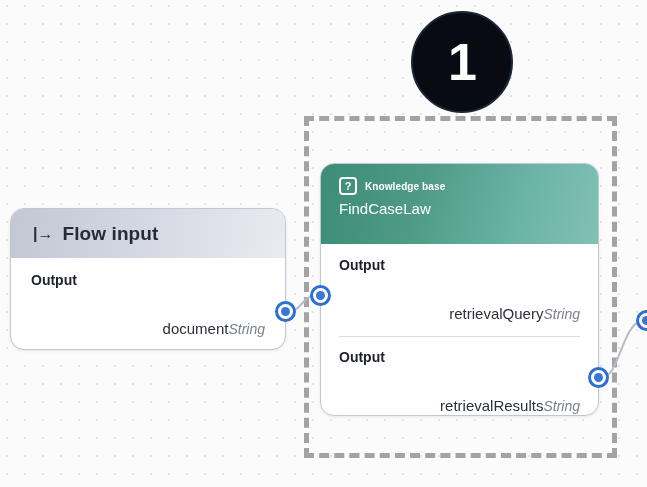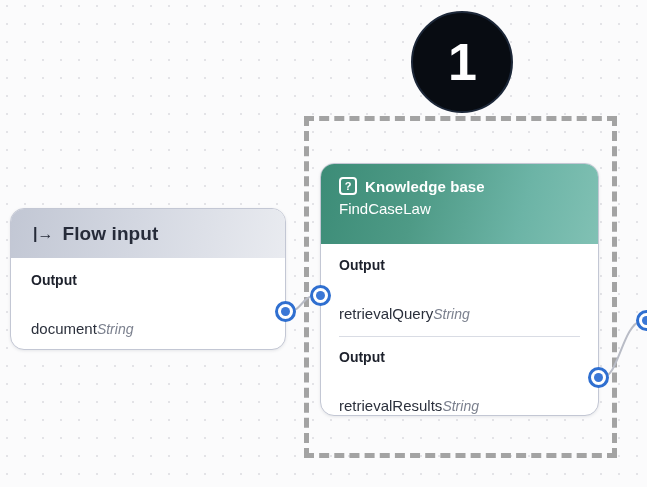--- a/index.html
+++ b/index.html
@@ -133,21 +133,21 @@
     flex: 0 0 auto;
   }
   .kb-icon span {
     color: #ffffff;
     font-size: 11px;
     font-weight: bold;
     line-height: 1;
   }
   .kb-title {
     color: #ffffff;
-    font-size: 15px;
+    font-size: 10px;
     font-weight: bold;
     letter-spacing: 0.1px;
   }
   .kb-subtitle {
     color: #ffffff;
     font-size: 15px;
     font-weight: normal;
     margin-top: 5px;
   }
   #node-knowledge-base .node-body {
@@ -157,21 +157,21 @@
   
   .section-label {
     font-size: 14px;
     font-weight: bold;
     color: #1d212c;
     margin-bottom: 10px;
   }
   .port-row {
     display: flex;
     align-items: baseline;
-    justify-content: flex-start;
+    justify-content: flex-end;
     margin-bottom: 4px;
     margin-top: 32px;
   }
   .port-name {
     font-size: 15px;
     color: #2b303c;
   }
   .port-type {
     font-size: 14px;
     font-style: italic;

